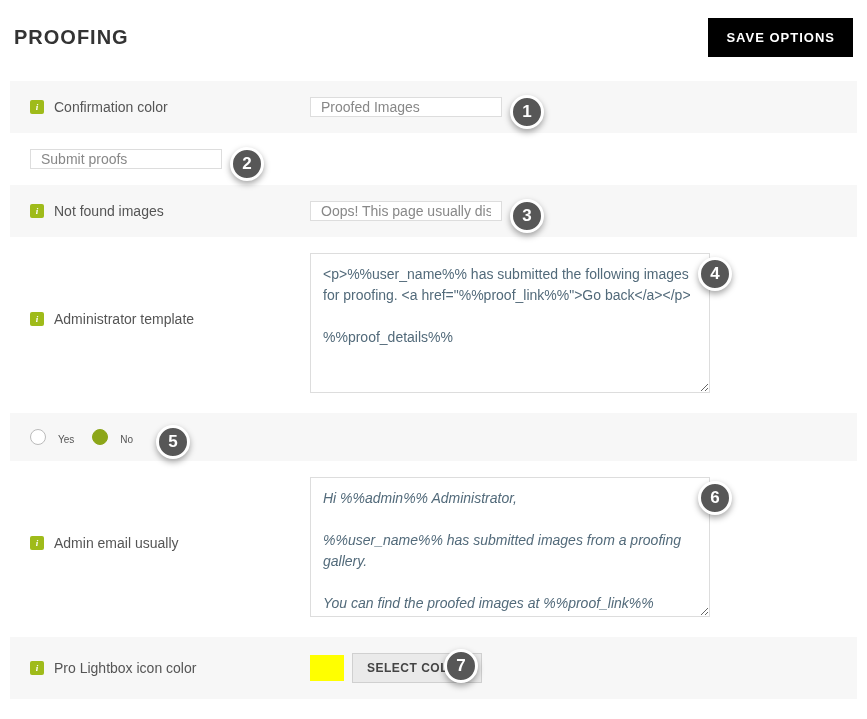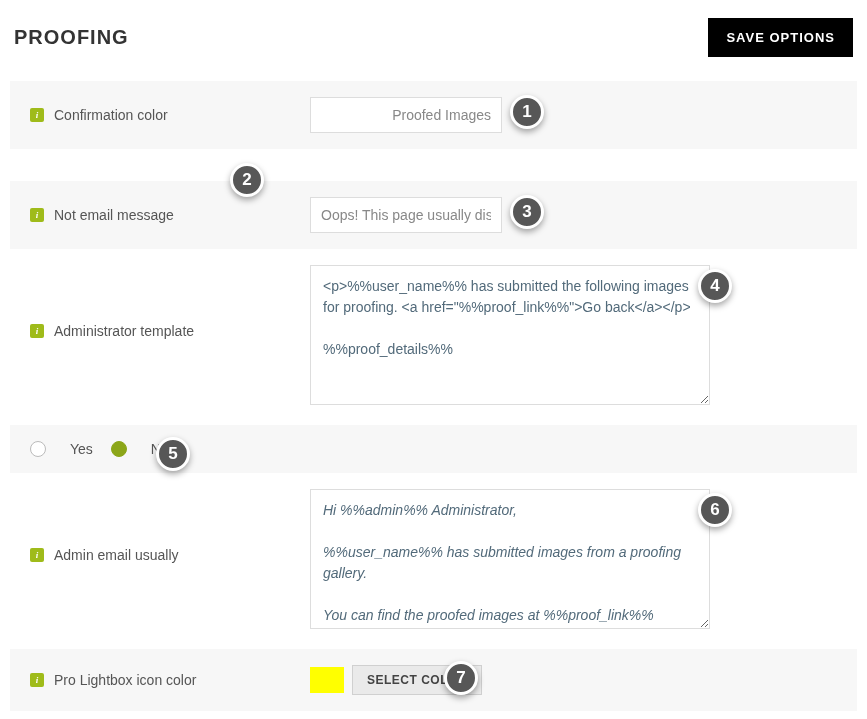--- a/index.html
+++ b/index.html
@@ -62,27 +62,26 @@
     font-weight: 700;
     font-family: Georgia, serif;
     font-style: italic;
   }
   .field-col {
     flex: 1;
     position: relative;
   }
   .text-input {
     width: 192px;
-    height: 36px;
+    height: 20px;
     border: 1px solid #ddd;
     padding: 0 10px;
     font-size: 14px;
     color: #888;
     background: #fff;
-    text-align: right;
   }
   .textarea-input {
     width: 400px;
     min-height: 140px;
     border: 1px solid #ddd;
     padding: 10px 12px;
     font-size: 14px;
     color: #526a7a;
     background: #fff;
     resize: both;
@@ -90,23 +89,23 @@
     line-height: 1.5;
   }
   .textarea-input.scroll { overflow-y: scroll; font-style: italic; }
   .radio-group {
     display: flex;
     align-items: center;
     gap: 18px;
   }
   .radio-opt {
     display: flex;
-    align-items: flex-start;
-    gap: 24px;
-    font-size: 14px;
+    align-items: flex-end;
+    gap: 12px;
+    font-size: 10px;
     color: #555;
     cursor: pointer;
   }
   .radio-dot {
     width: 16px;
     height: 16px;
     border-radius: 50%;
     border: 1px solid #bbb;
     background: #fff;
     display: inline-block;
@@ -171,28 +170,29 @@
     <span>Confirmation color</span>
   </div>
   <div class="field-col">
     <input type="text" class="text-input" value="Proofed Images" style="">
     <div class="step-badge" style="left:200px;top:-2px;">1</div>
   </div>
 </div>
 
 <div class="form-row">
   <div class="field-col">
+    <input type="text" class="text-input" value="Submit proofs" style="">
     <div class="step-badge" style="left:200px;top:-2px;">2</div>
   </div>
 </div>
 
 <div class="form-row alt">
   <div class="label-col">
     <span class="info-icon">i</span>
-    <span>Not email message</span>
+    <span>Not found images</span>
   </div>
   <div class="field-col">
     <input type="text" class="text-input" value="Oops! This page usually displa" style="">
     <div class="step-badge" style="left:200px;top:-2px;">3</div>
   </div>
 </div>
 
 <div class="form-row tall">
   <div class="label-col">
     <span class="info-icon">i</span>

